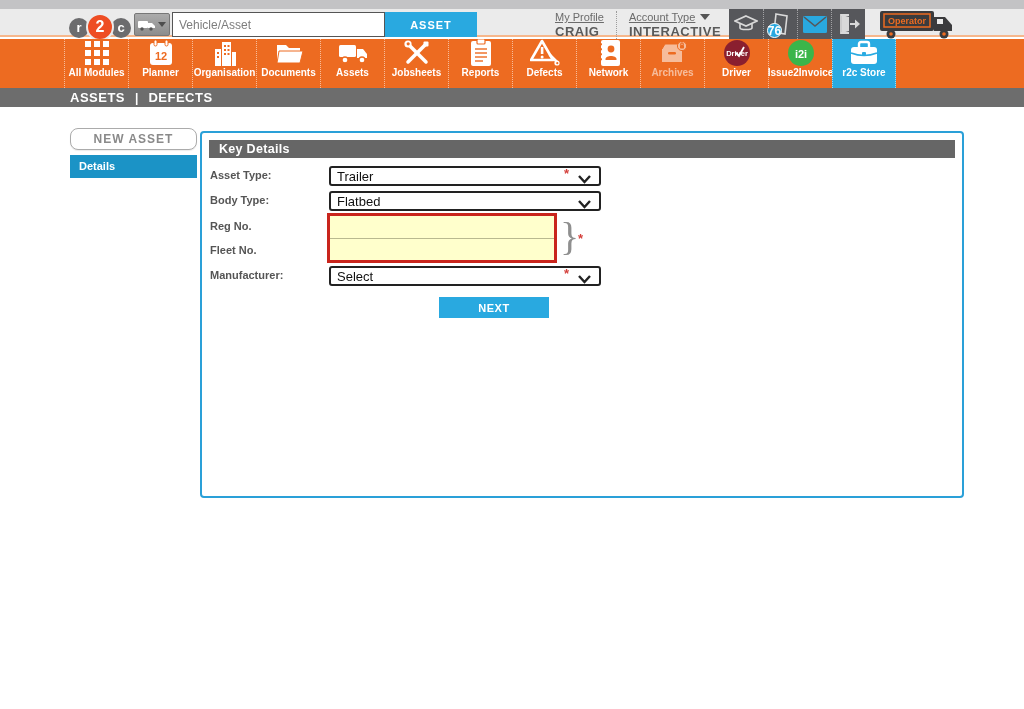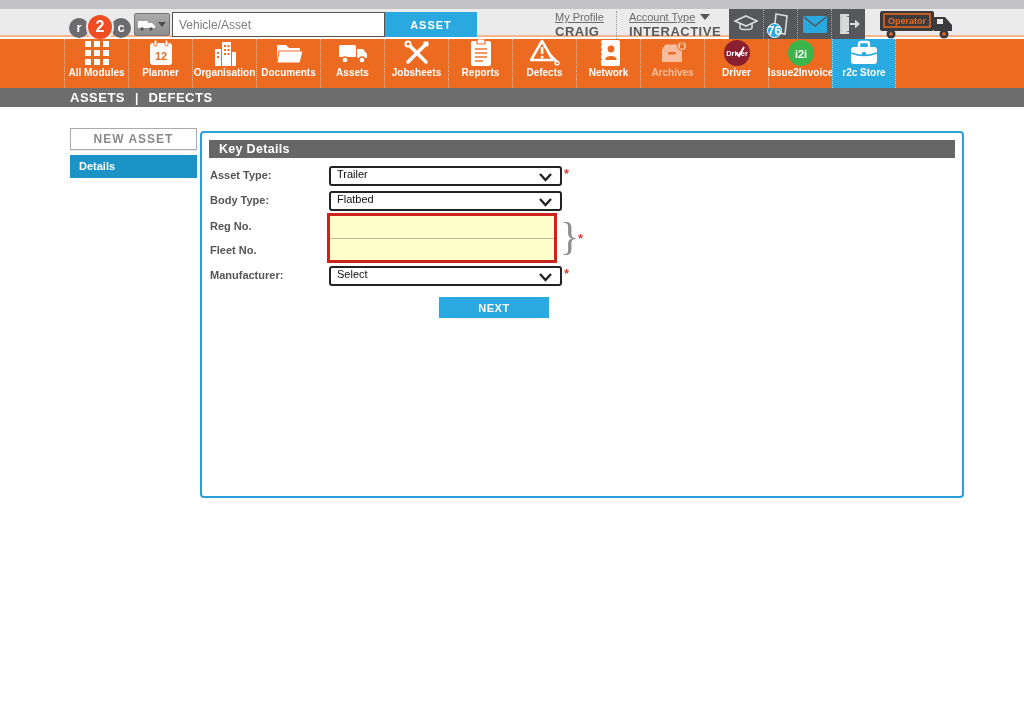--- a/index.html
+++ b/index.html
@@ -51,34 +51,34 @@
   .nav-item.disabled .nicon, .nav-item.disabled .nlabel { opacity:.55; }
 
   
   .crumb-bar { position:absolute; left:0; top:88px; width:1024px; height:19px; background:#6d6d6d;
     display:flex; align-items:center; padding-left:70px; gap:10px; }
   .crumb { color:#fff; font-weight:bold; font-size:13px; letter-spacing:.5px; cursor:pointer; }
   .crumb-sep { color:#fff; font-weight:bold; font-size:12px; }
 
   
   .new-asset-btn { position:absolute; left:70px; top:128px; width:127px; height:22px; background:#fff;
-    border:1px solid #ababab; border-radius:0; color:#8a8a8a; font-weight:bold; font-size:12px;
+    border:1px solid #ababab; border-radius:8px; color:#8a8a8a; font-weight:bold; font-size:12px;
     letter-spacing:1px; font-family:"Liberation Sans",sans-serif; cursor:pointer; box-shadow:0 1px 1px rgba(0,0,0,.08); }
   .side-tab { position:absolute; left:70px; top:155px; width:127px; height:23px; background:#1b93c6;
     color:#fff; font-weight:bold; font-size:11px; line-height:23px; padding-left:9px; cursor:pointer; }
 
   
   .panel { position:absolute; left:200px; top:131px; width:764px; height:367px; background:#fff;
     border:2px solid #2aa0d8; border-radius:4px; }
   .panel-header { position:absolute; left:7px; top:7px; right:7px; height:18px; background:#666;
     color:#fff; font-size:12.5px; line-height:18px; padding-left:10px; font-weight:600; letter-spacing:.3px; }
 
   .f-label { position:absolute; left:8px; font-size:11px; font-weight:bold; color:#555; }
-  .f-select { position:absolute; left:127px; width:233px; height:20px; border:2px solid #222; border-radius:3px;
-    background:#fff; font-size:11px; color:#111; display:flex; align-items:flex-start; padding-left:6px; cursor:pointer; }
+  .f-select { position:absolute; left:127px; width:272px; height:20px; border:2px solid #222; border-radius:3px;
+    background:#fff; font-size:13px; color:#111; display:flex; align-items:center; padding-left:6px; cursor:pointer; }
   .f-select .chev { position:absolute; right:7px; top:4px; }
   .req { position:absolute; color:#d43f3a; font-size:13px; font-weight:bold; }
 
   .red-group { position:absolute; left:125px; top:80px; width:230px; height:50px; border:3px solid #c9251c; background:#ffffcc; }
   .y-input { display:block; width:100%; height:22px; background:#ffffcc; border:none; outline:none;
     font-family:"Liberation Sans",sans-serif; font-size:12px; padding:0 5px; }
   .y-input + .y-input { border-top:1px solid #b9b98f; }
   .brace { position:absolute; left:358px; top:79px; font-size:40px; font-weight:200; color:#8f8f8f;
     font-family:"Liberation Serif",serif; line-height:50px; }
 

